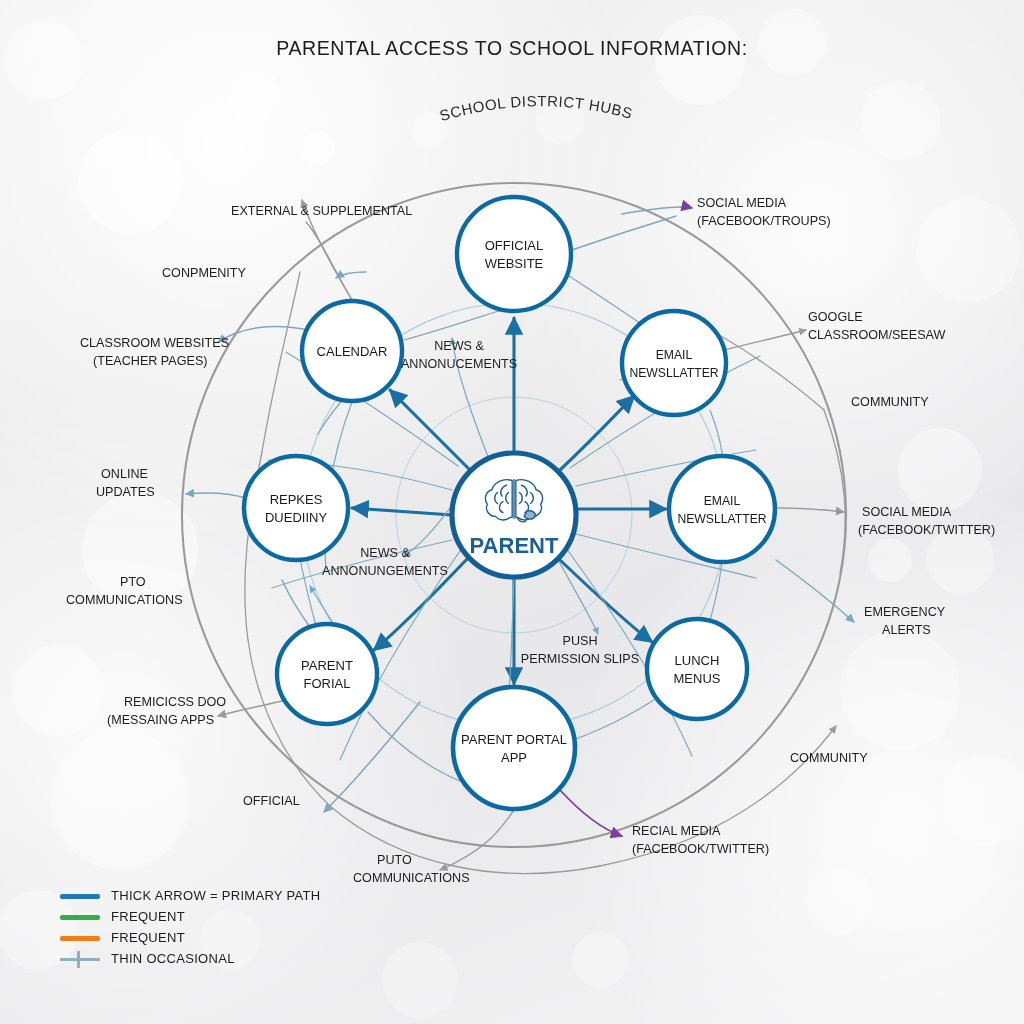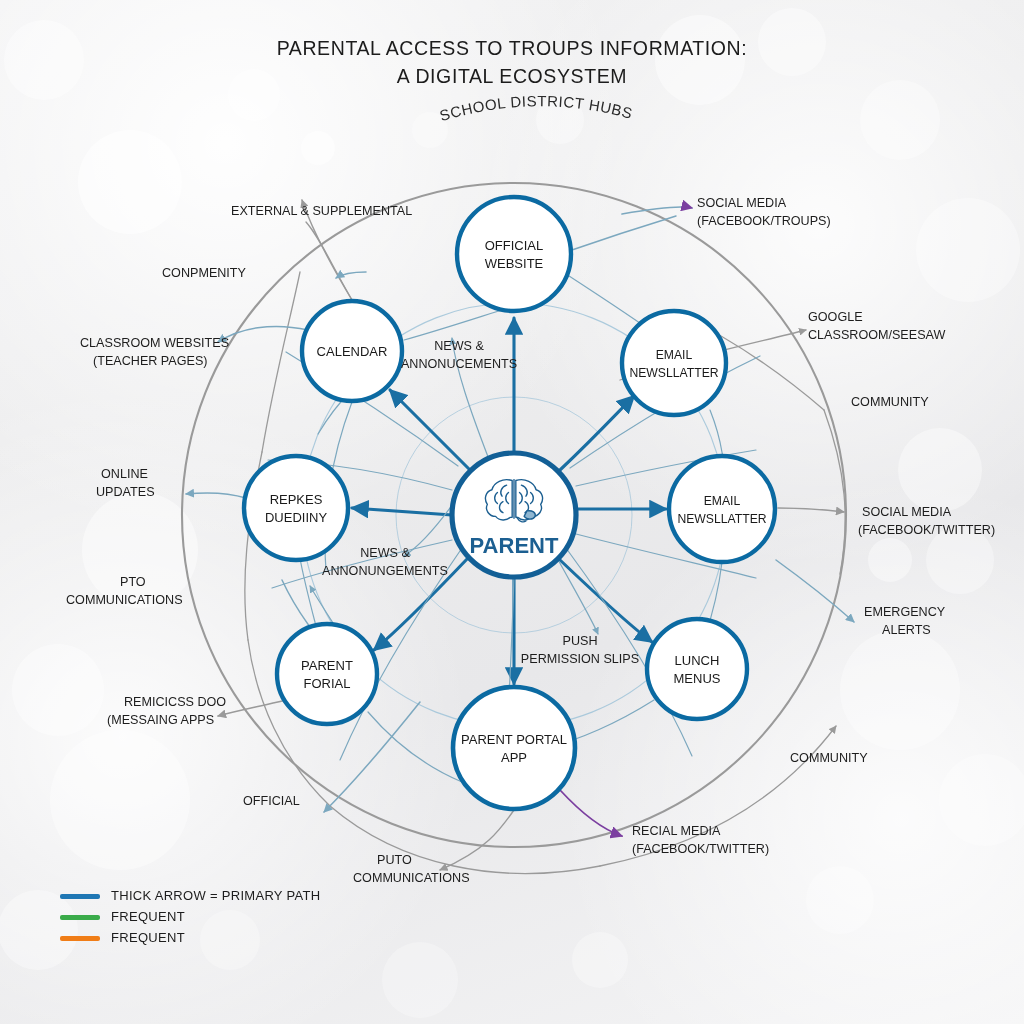--- a/index.html
+++ b/index.html
@@ -99,22 +99,21 @@
       <circle cx="840" cy="900" r="34" opacity="0.3"></circle>
       <circle cx="600" cy="960" r="28" opacity="0.3"></circle>
       <circle cx="420" cy="980" r="38" opacity="0.28"></circle>
       <circle cx="230" cy="940" r="30" opacity="0.28"></circle>
       <circle cx="560" cy="120" r="24" opacity="0.35"></circle>
       <circle cx="430" cy="130" r="18" opacity="0.3"></circle>
     </g>
   </svg>
 
   <div class="title-block">
-    <div>PARENTAL ACCESS TO TROUPS INFORMATION:</div>
-    <div>A DIGITAL ECOSYSTEM</div>
+    <div>PARENTAL ACCESS TO SCHOOL INFORMATION:</div>
   </div>
 
   <svg id="diagram" width="1024" height="1024" viewBox="0 0 1024 1024">
     <defs>
       <marker id="arrowBlue" viewBox="0 0 10 10" refX="9" refY="5" markerWidth="6" markerHeight="6" orient="auto-start-reverse">
         <path d="M 0 0 L 10 5 L 0 10 z" fill="#1a6fa3"></path>
       </marker>
       <marker id="arrowThin" viewBox="0 0 10 10" refX="9" refY="5" markerWidth="6" markerHeight="6" orient="auto-start-reverse">
         <path d="M 0 0 L 10 5 L 0 10 z" fill="#7ca8bf"></path>
       </marker>
@@ -355,15 +354,22 @@
         <span class="bar" style="background:#3aab4a;"></span>
       </span>
       <span class="legend-text">FREQUENT</span>
     </div>
     <div class="legend-row">
       <span class="legend-swatch">
         <span class="bar" style="background:#f07d17;"></span>
       </span>
       <span class="legend-text">FREQUENT</span>
     </div>
+    <div class="legend-row">
+      <span class="legend-swatch">
+        <span class="cross-h" style="background:#90b0c2;"></span>
+        <span class="cross-v" style="background:#90b0c2;"></span>
+      </span>
+      <span class="legend-text">THIN OCCASIONAL</span>
+    </div>
   </div>
 
 </div>
 
 </body></html>

